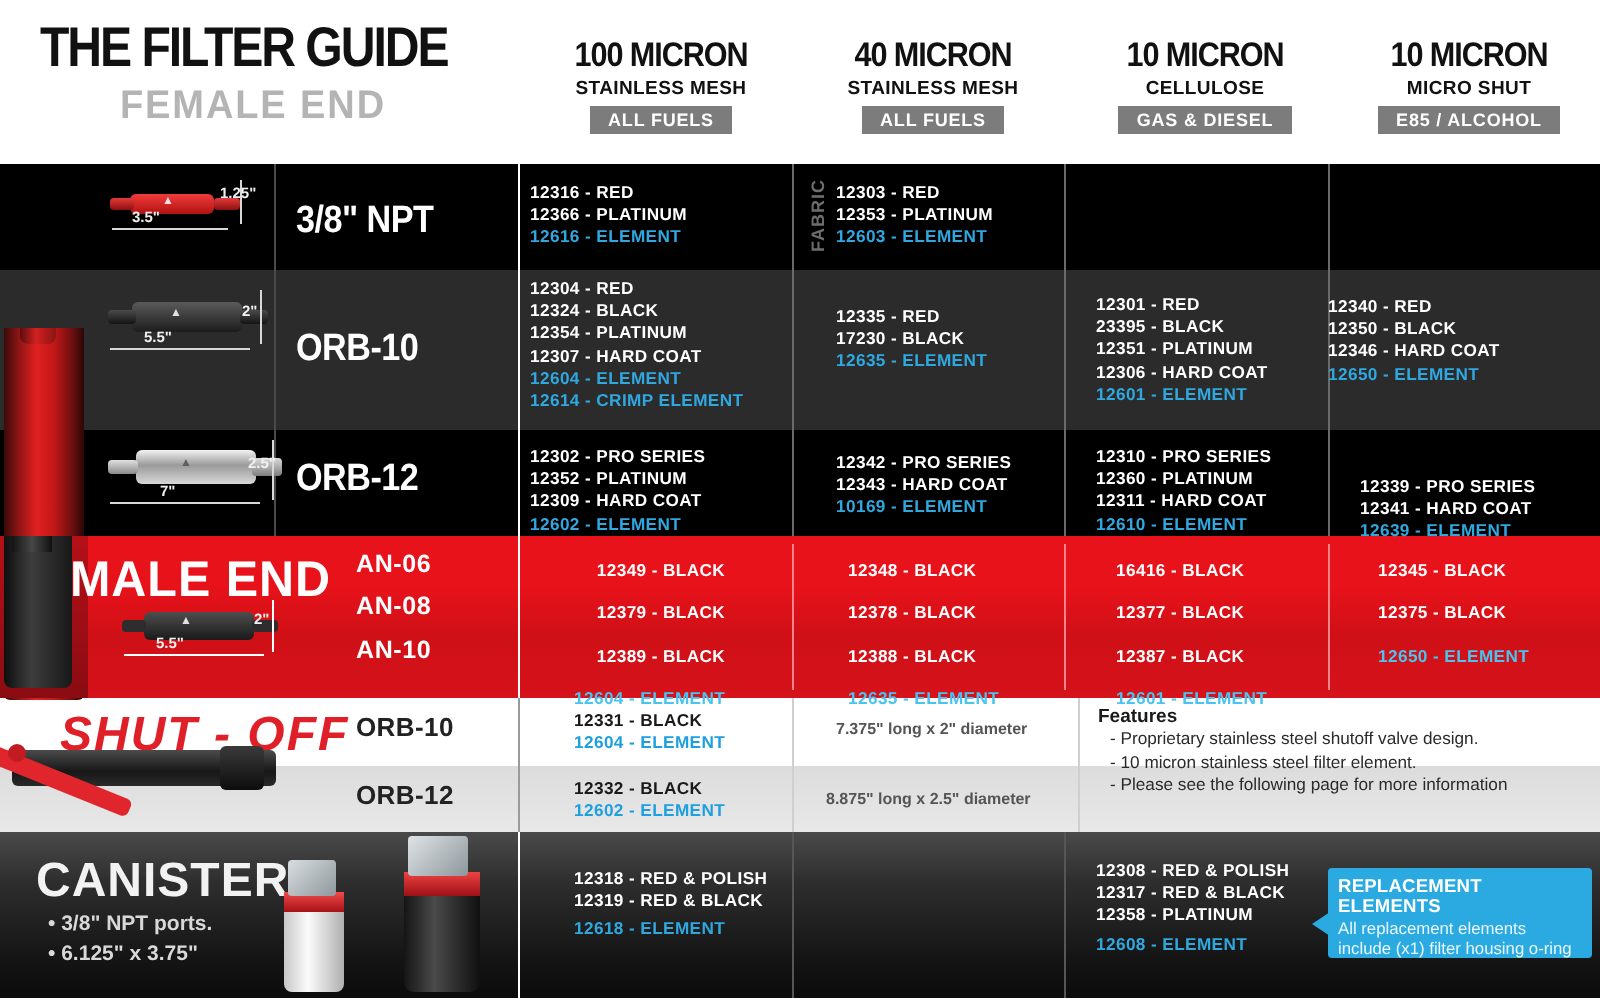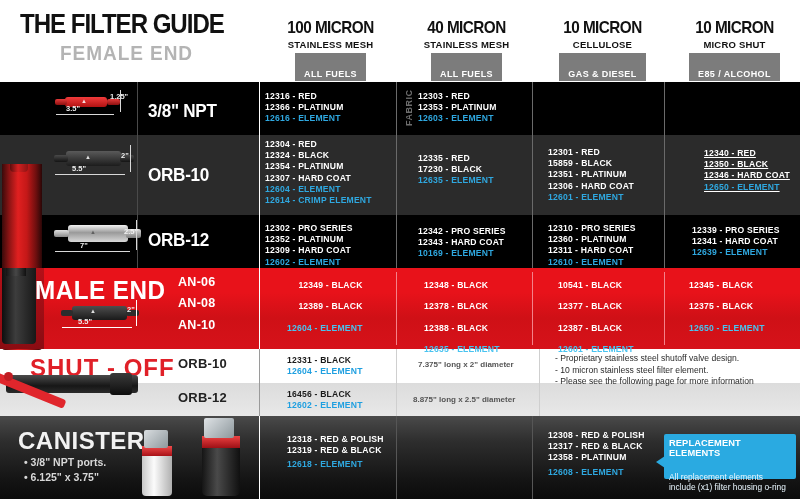--- a/index.html
+++ b/index.html
@@ -19,21 +19,21 @@
   #title { position:absolute; left:20px; top:8px; font-weight:bold; font-size:28px;
            letter-spacing:-1.2px; color:#111; transform:scaleX(0.86); transform-origin:left top; }
   #subtitle { position:absolute; left:60px; top:42px; font-weight:bold; font-size:20px;
               letter-spacing:1px; color:#b4b4b4; transform:scaleX(0.95); transform-origin:left top; }
 
   .chead { position:absolute; top:18px; height:60px; text-align:center; }
   .chead .big { font-weight:bold; font-size:17px; color:#111; letter-spacing:-0.6px;
                 transform:scaleX(0.9); }
   .chead .sub { font-weight:bold; font-size:9.5px; color:#111; letter-spacing:0.2px; margin-top:1px; }
   .chead .pill { display:inline-block; margin-top:3px; background:#7c7c7c; color:#fff;
-                 font-weight:bold; font-size:9px; letter-spacing:0.4px; padding:16px 9px 2px 9px; }
+                 font-weight:bold; font-size:9px; letter-spacing:0.4px; padding:2px 9px 2px 9px; }
 
   
   #leftrail { position:absolute; left:0; top:82px; width:44px; height:417px; overflow:hidden; }
   .bigcan { position:absolute; left:2px; top:-4px; width:40px; height:190px;
             border-radius:5px 5px 3px 3px;
             background:linear-gradient(90deg,#3a0a0a 0%,#8c1414 18%,#e02020 40%,#c41818 62%,#6e0f0f 85%,#2a0707 100%); }
   .bigcan:after { content:""; position:absolute; left:8px; top:-10px; width:18px; height:22px;
             border-radius:4px;
             background:linear-gradient(90deg,#5a0d0d,#d22020 45%,#8c1414); }
 
@@ -64,39 +64,39 @@
   .cell.lite { color:#1a1a1a; }
   .cell.lite .el { color:#1e9fe0; }
 
   .fabric { position:absolute; color:#6d6d6d; font-weight:bold; font-size:9px;
             letter-spacing:0.5px; transform:rotate(-90deg); transform-origin:left top; }
 
   
   #maleend { position:absolute; left:35px; top:8px; font-weight:bold; font-size:25px;
              color:#fff; letter-spacing:0.5px; transform:scaleX(0.97); transform-origin:left top;}
   #shutoff { position:absolute; left:30px; top:5px; font-weight:bold; font-size:24px;
-             color:#e02028; letter-spacing:1px; }
+             color:#e02028; letter-spacing:1px;font-style:italic; }
   #canisterword { position:absolute; left:18px; top:9px; font-weight:bold; font-size:24px;
              color:#f2f2f2; letter-spacing:0.5px; }
   .canbullet { position:absolute; left:24px; color:#d8d8d8; font-size:10.5px; font-weight:bold; }
 
   .ancode { position:absolute; color:#fff; font-weight:bold; font-size:12.5px; letter-spacing:0.3px; }
   .orbcode { position:absolute; color:#222; font-weight:bold; font-size:13px; letter-spacing:0.2px; }
 
   .dimnote { position:absolute; color:#555; font-size:8px; font-weight:bold; }
 
   #features { position:absolute; left:549px; }
   #features .ftitle { font-weight:bold; font-size:9.5px; color:#1a1a1a; }
   #features .fline { font-size:8.6px; color:#2a2a2a; line-height:11.6px; }
 
   
   #callout { position:absolute; left:664px; top:434px; width:132px; height:45px;
              background:#2aaae1; border-radius:2px; padding:4px 5px; }
   #callout .ct { color:#fff; font-weight:bold; font-size:9.3px; letter-spacing:0.1px; }
-  #callout .cb { color:#eaf7ff; font-size:8.4px; line-height:10.4px; margin-top:14px; }
+  #callout .cb { color:#eaf7ff; font-size:8.4px; line-height:10.4px; margin-top:1px; }
   #callout:before { content:""; position:absolute; left:-8px; top:22px; width:0;height:0;
              border-top:6px solid transparent; border-bottom:6px solid transparent;
              border-right:9px solid #2aaae1; }
 
   
   .filt { position:absolute; }
   .filtbody { position:absolute; border-radius:3px; }
   .filtend { position:absolute; border-radius:2px; }
   .dimline { position:absolute; background:#d8d8d8; }
   .dimlbl { position:absolute; color:#f0f0f0; font-weight:bold; font-size:7.5px; }
@@ -219,26 +219,26 @@
       <div class="el">12604 - ELEMENT</div>
       <div class="el">12614 - CRIMP ELEMENT</div>
     </div>
     <div class="cell dark" style="left:418px;top:71px;">
       <div>12335 - RED</div>
       <div>17230 - BLACK</div>
       <div class="el">12635 - ELEMENT</div>
     </div>
     <div class="cell dark" style="left:548px;top:65px;">
       <div>12301 - RED</div>
-      <div>15859 - BLACK</div>
+      <div>23395 - BLACK</div>
       <div>12351 - PLATINUM</div>
       <div>12306 - HARD COAT</div>
       <div class="el">12601 - ELEMENT</div>
     </div>
-    <div class="cell dark" style="left:704px;top:66px;text-decoration:underline;">
+    <div class="cell dark" style="left:664px;top:66px;">
       <div>12340 - RED</div>
       <div>12350 - BLACK</div>
       <div>12346 - HARD COAT</div>
       <div class="el">12650 - ELEMENT</div>
     </div>
 
     <div class="filt" style="left:52px;top:140px;width:100px;height:24px;">
       <div class="filtbody" style="left:16px;top:3px;width:60px;height:17px;background:linear-gradient(180deg,#f2f2f2,#9a9a9a 45%,#d8d8d8);"></div>
       <div class="filtend" style="left:2px;top:8px;width:15px;height:7px;background:linear-gradient(180deg,#e0e0e0,#8a8a8a);"></div>
       <div class="filtend" style="left:74px;top:7px;width:15px;height:9px;background:linear-gradient(180deg,#dcdcdc,#7e7e7e);"></div>
@@ -261,21 +261,21 @@
       <div>12342 - PRO SERIES</div>
       <div>12343 - HARD COAT</div>
       <div class="el">10169 - ELEMENT</div>
     </div>
     <div class="cell dark" style="left:548px;top:141px;">
       <div>12310 - PRO SERIES</div>
       <div>12360 - PLATINUM</div>
       <div>12311 - HARD COAT</div>
       <div class="el">12610 - ELEMENT</div>
     </div>
-    <div class="cell dark" style="left:680px;top:143px;margin-left:12px;">
+    <div class="cell dark" style="left:680px;top:156px;">
       <div>12339 - PRO SERIES</div>
       <div>12341 - HARD COAT</div>
       <div class="el">12639 - ELEMENT</div>
     </div>
 
     <div style="position:absolute;left:0;top:186px;width:44px;height:81px;overflow:hidden;background:linear-gradient(180deg,#b51018,#8a0c12);">
       <div style="position:absolute;left:2px;top:-4px;width:34px;height:80px;border-radius:4px;background:linear-gradient(90deg,#0e0e0e,#3d3d3d 40%,#181818);"></div>
       <div style="position:absolute;left:6px;top:-14px;width:20px;height:22px;background:linear-gradient(90deg,#141414,#474747,#111);"></div>
     </div>
     <div id="maleend" style="top:194px;">MALE END</div>
@@ -290,31 +290,32 @@
     <div class="dimlbl" style="left:78px;top:235px;">5.5"</div>
     <div class="dimline" style="left:136px;top:218px;width:1px;height:26px;background:#fff;"></div>
     <div class="dimlbl" style="left:127px;top:223px;">2"</div>
 
     <div class="ancode" style="left:178px;top:193px;">AN-06</div>
     <div class="ancode" style="left:178px;top:214px;">AN-08</div>
     <div class="ancode" style="left:178px;top:236px;">AN-10</div>
 
     <div class="cell red" style="left:287px;top:193px;line-height:21.3px;text-align:right;">
       <div>12349 - BLACK</div>
+      <div>12379 - BLACK</div>
       <div>12389 - BLACK</div>
       <div class="el">12604 - ELEMENT</div>
     </div>
     <div class="cell red" style="left:424px;top:193px;line-height:21.3px;">
       <div>12348 - BLACK</div>
       <div>12378 - BLACK</div>
       <div>12388 - BLACK</div>
       <div class="el">12635 - ELEMENT</div>
     </div>
     <div class="cell red" style="left:558px;top:193px;line-height:21.3px;">
-      <div>10541 - BLACK</div>
+      <div>16416 - BLACK</div>
       <div>12377 - BLACK</div>
       <div>12387 - BLACK</div>
       <div class="el">12601 - ELEMENT</div>
     </div>
     <div class="cell red" style="left:689px;top:193px;line-height:21.3px;">
       <div>12345 - BLACK</div>
       <div>12375 - BLACK</div>
       <div class="el">12650 - ELEMENT</div>
     </div>
 
@@ -327,27 +328,28 @@
     </div>
 
     <div class="orbcode" style="left:178px;top:274px;">ORB-10</div>
     <div class="orbcode" style="left:178px;top:308px;">ORB-12</div>
 
     <div class="cell lite" style="left:287px;top:273px;">
       <div>12331 - BLACK</div>
       <div class="el">12604 - ELEMENT</div>
     </div>
     <div class="cell lite" style="left:287px;top:307px;">
-      <div>16456 - BLACK</div>
+      <div>12332 - BLACK</div>
       <div class="el">12602 - ELEMENT</div>
     </div>
     <div class="dimnote" style="left:418px;top:278px;">7.375" long x 2" diameter</div>
     <div class="dimnote" style="left:413px;top:313px;">8.875" long x 2.5" diameter</div>
 
     <div id="features" style="top:271px;">
+      <div class="ftitle">Features</div>
       <div class="fline" style="margin-left:6px;">- Proprietary stainless steel shutoff valve design.</div>
       <div class="fline" style="margin-left:6px;">- 10 micron stainless steel filter element.</div>
       <div class="fline" style="margin-left:6px;">- Please see the following page for more information</div>
     </div>
 
     <div id="canisterword" style="top:345px;">CANISTER</div>
     <div class="canbullet" style="top:374px;">• 3/8" NPT ports.</div>
     <div class="canbullet" style="top:389px;">• 6.125" x 3.75"</div>
 
     <div style="position:absolute;left:130px;top:340px;width:60px;height:76px;">

